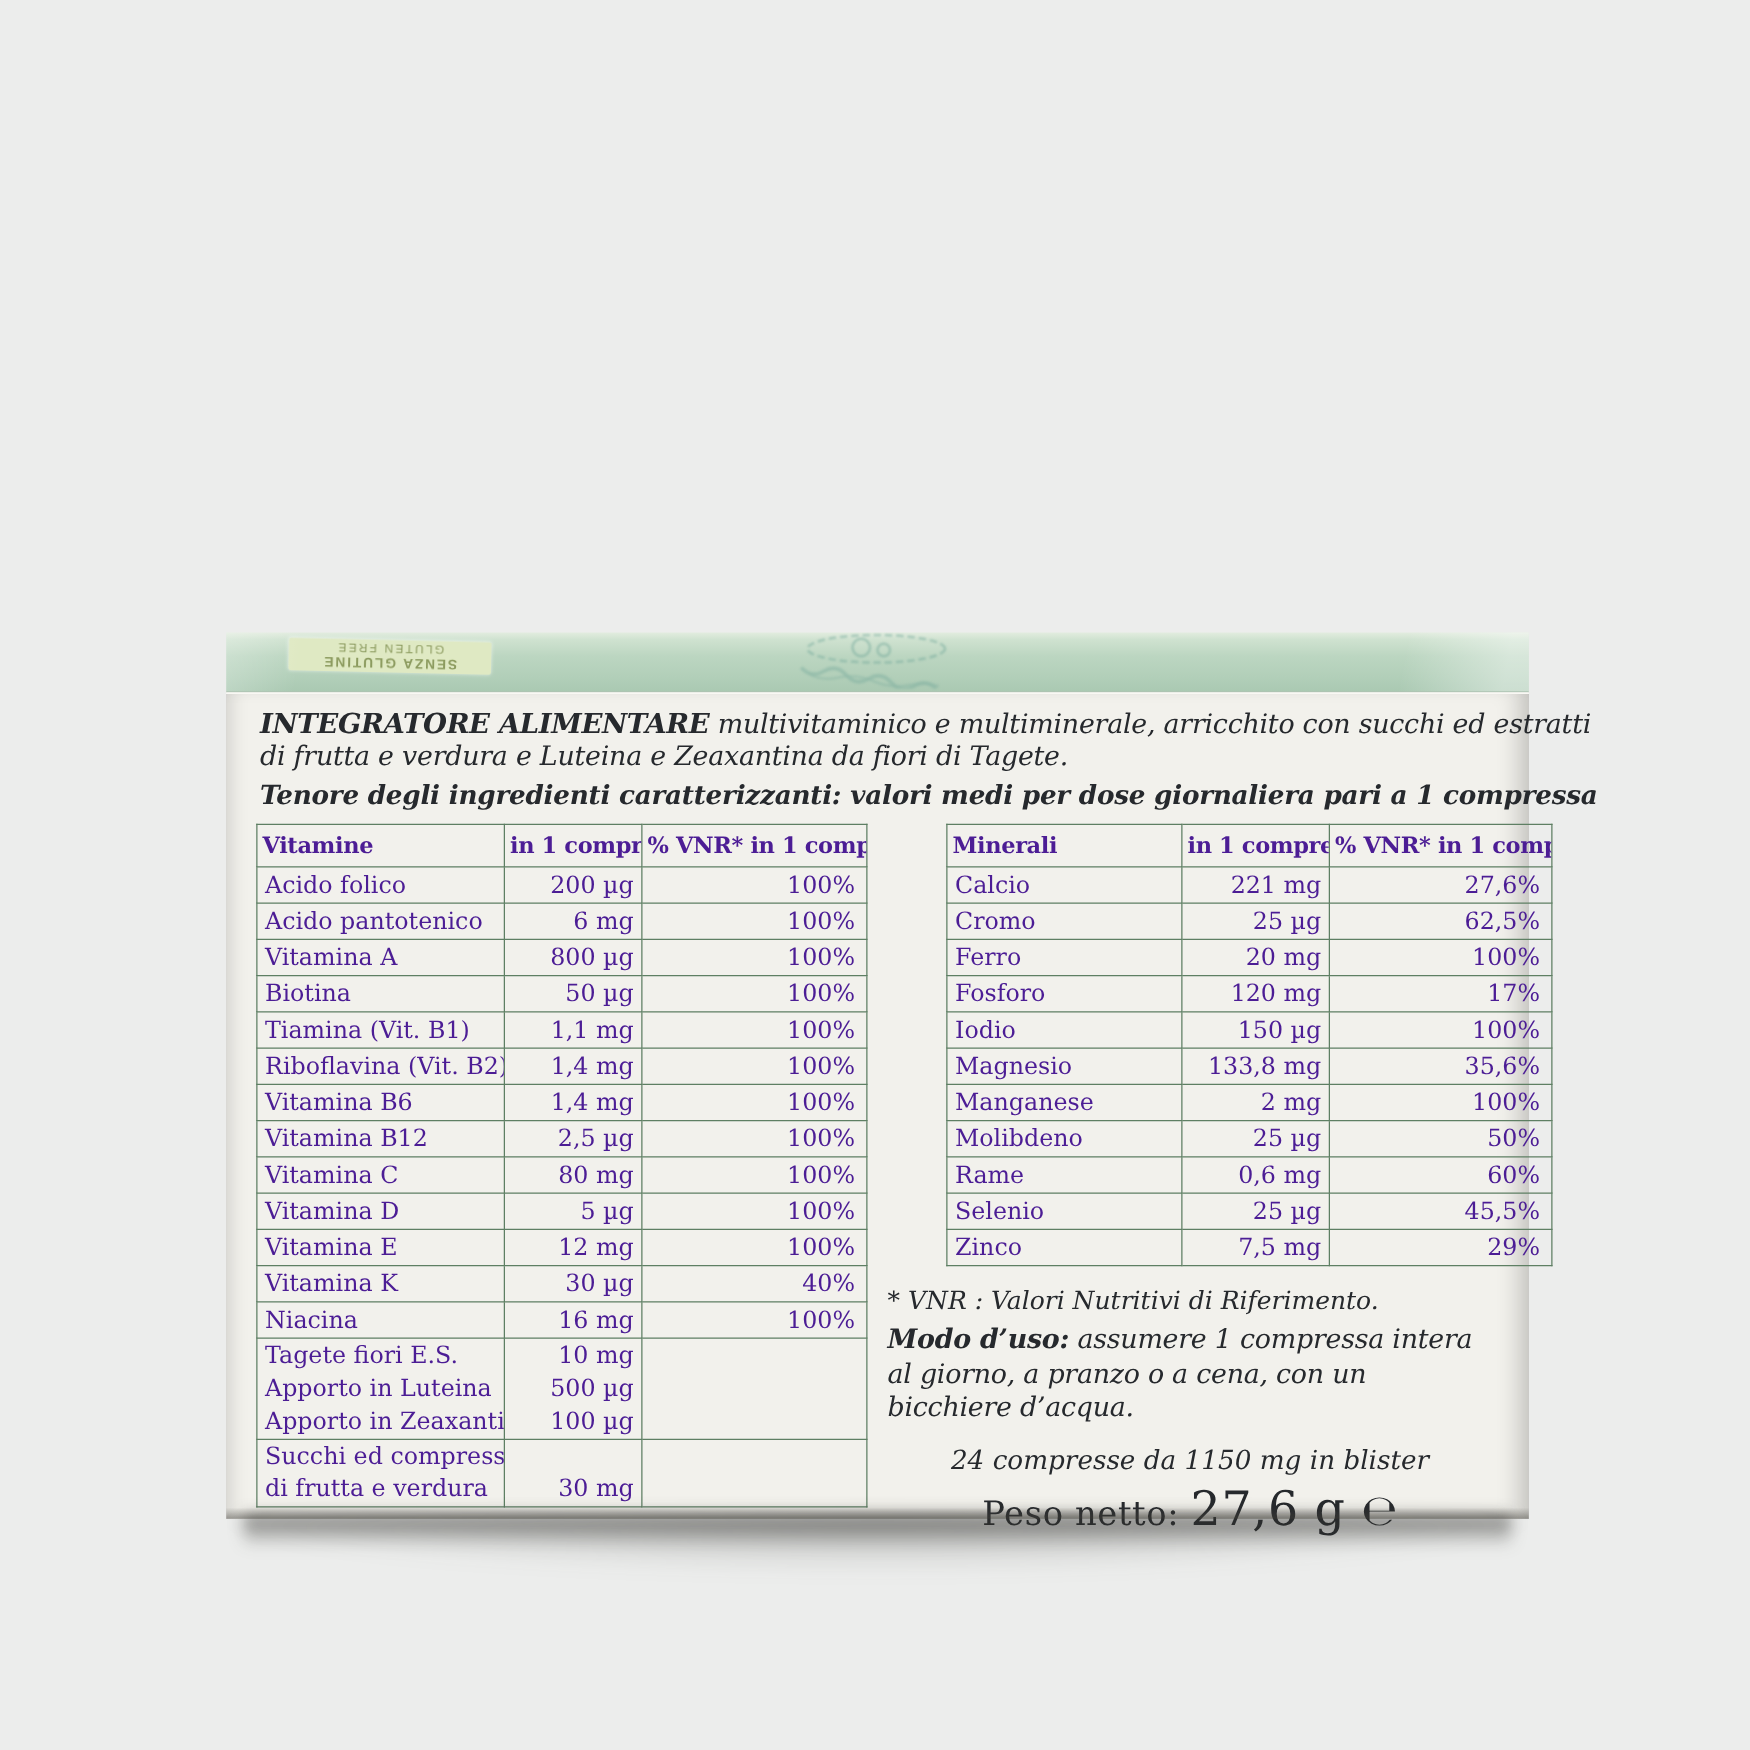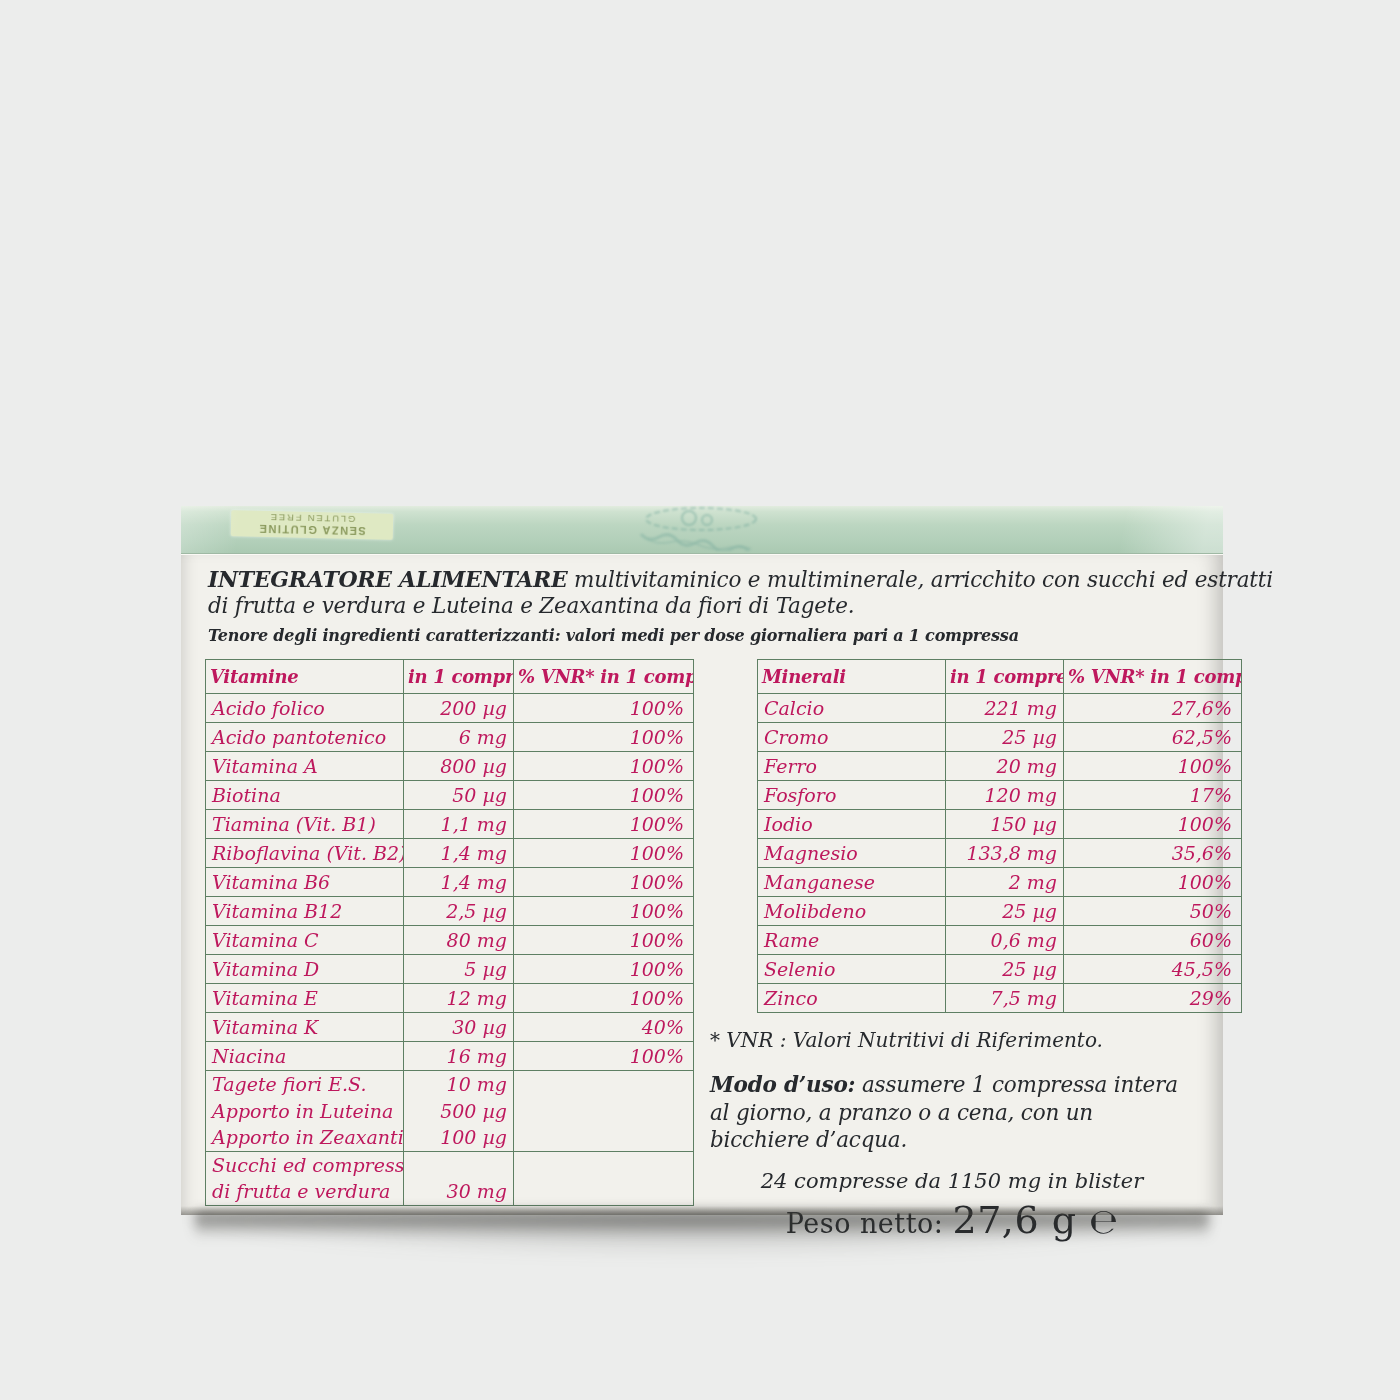--- a/index.html
+++ b/index.html
@@ -64,26 +64,26 @@
     filter:blur(8px);
   }
 
   
   .title-block{
     position:absolute;left:27px;top:11px;right:18px;
     font-style:italic;font-size:21.5px;line-height:26px;
     letter-spacing:-0.2px;white-space:nowrap;
   }
   .title-block .brand-lead{font-weight:bold;font-size:22px;letter-spacing:-0.3px;}
-  .title-line3{font-weight:bold;margin-top:4px;font-size:16px;}
+  .title-line3{font-weight:bold;margin-top:4px;font-size:21px;}
 
   .data-table{
     border-collapse:collapse;table-layout:fixed;
-    font-style:italic;font-size:19px;
-    color:#be185d;
+    font-size:19px;
+    color:#4c1d95;
   }
   .data-table th,.data-table td{
     border:1.5px solid #5e7f63;
     overflow:hidden;white-space:nowrap;
     padding:0 6px;
   }
   .data-table th{
     height:33px;font-size:18px;font-weight:bold;letter-spacing:-0.3px;
     text-align:left;padding:0 4px;
   }
@@ -92,21 +92,21 @@
   .data-table th:nth-child(2),.data-table td:nth-child(2){text-align:right;}
   .data-table th:nth-child(3),.data-table td:nth-child(3){text-align:right;padding-right:9px;}
 
   .left-table{position:absolute;left:24px;top:104px;width:488px;}
   .left-table col.c1{width:198px}.left-table col.c2{width:110px}.left-table col.c3{width:180px}
   .right-col{position:absolute;left:529px;top:104px;width:484px;}
   .right-table{width:484px;margin-left:47px;}
   .right-table col.c1{width:188px}.right-table col.c2{width:118px}.right-table col.c3{width:178px}
 
   .footnote{margin-top:15px;font-style:italic;font-size:20px;}
-  .usage{margin-top:19px;font-style:italic;font-size:21.5px;line-height:27.5px;letter-spacing:-0.2px;}
+  .usage{margin-top:6px;font-style:italic;font-size:21.5px;line-height:27.5px;letter-spacing:-0.2px;}
   .usage .usage-label{font-weight:bold;}
   .blister{margin-top:15px;text-align:center;font-style:italic;font-size:21px;}
   .net-weight{margin-top:5px;text-align:center;white-space:nowrap;}
   .net-weight .nw-label{font-size:27px;letter-spacing:0.5px;}
   .net-weight .nw-value{font-size:38px;letter-spacing:0.5px;}
   .net-weight .nw-e{font-size:34px;font-family:"DejaVu Sans", sans-serif;}
 </style>
 </head>
 <body>
 

